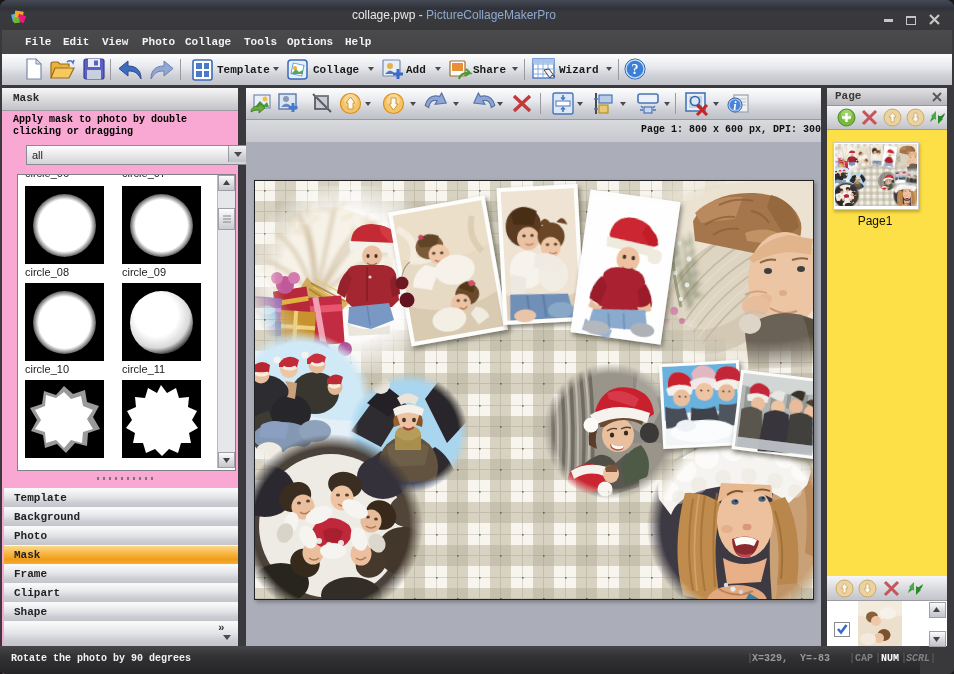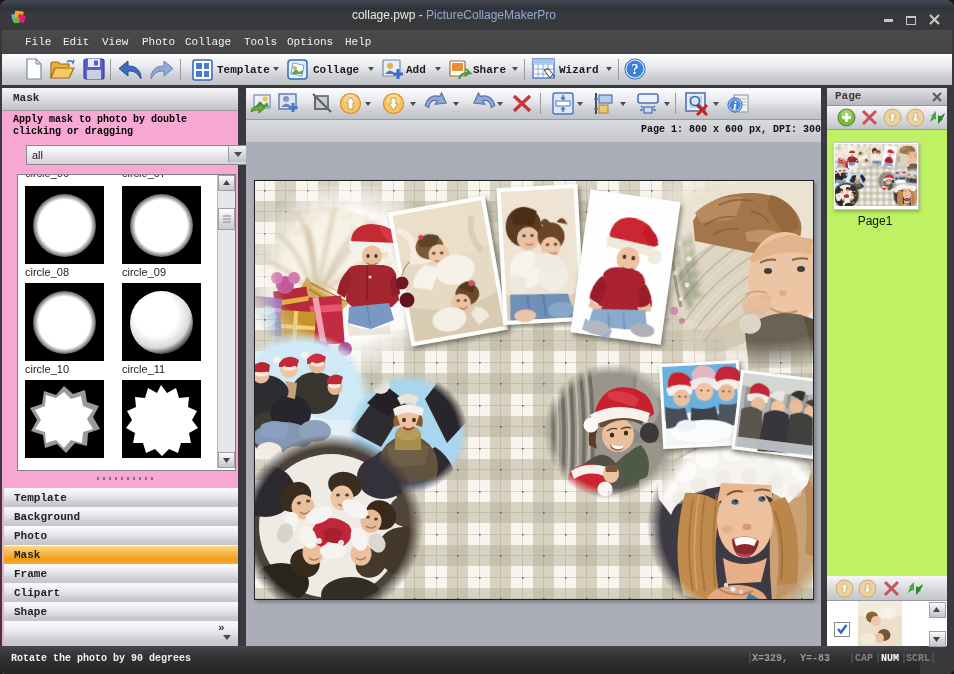--- a/index.html
+++ b/index.html
@@ -12,21 +12,21 @@
   #titlebar{position:absolute;left:0;top:0;width:954px;height:30px;
     background:linear-gradient(#454a55,#303239 28%,#393a3d 45%,#38383b);}
   #apicon{position:absolute;left:11px;top:10px;width:15px;height:15px;}
   #title{position:absolute;left:0;top:8px;width:908px;text-align:center;
     font-family:"Liberation Sans",sans-serif;font-size:12px;color:#e8e8ea;}
   #title .blue{color:#8fa8d0;}
   .wbtn{position:absolute;top:0;color:#c6c6ca;font-family:"Liberation Sans",sans-serif;}
   
   #menubar{position:absolute;left:2px;top:30px;width:950px;height:32px;
     background:linear-gradient(#4a4a4d,#434346);color:#f2f2f2;
-    font-size:11px;font-weight:normal;}
+    font-size:11px;font-weight:bold;}
   .mi{position:absolute;top:6px;}
   
   #toolbar{position:absolute;left:2px;top:54px;width:950px;height:31px;
     background:linear-gradient(#fdfdfe,#e9eaee 40%,#cfd1d7 70%,#c0c2c9);
     border-bottom:1px solid #86878c;}
   .tsep{position:absolute;top:5px;width:1px;height:21px;background:#9a9aa0;}
   .tlabel{position:absolute;top:10px;font-size:11px;font-weight:bold;color:#1a1a1a;}
   .tarrow{position:absolute;top:13px;width:0;height:0;border-left:3px solid transparent;
     border-right:3px solid transparent;border-top:4px solid #4a4a50;}
   
@@ -834,21 +834,21 @@
             <path d="M486 232 q10 -7 21 0 l4 38 -25 0z" fill="#5a564e"></path>
             <path d="M509 234 q11 -9 25 -2 l6 38 -33 2z" fill="#38363c"></path>
             <path d="M535 232 q11 -7 23 0 l4 36 -27 2z" fill="#42403e"></path>
             <path d="M484 260 h78 v10 h-78z" fill="#c4c9ce" opacity="0.9"></path>
           </g>
         </g>
       </svg>
     </div>
   </div>
 
-  <div id="rpanel" class="abs" style="left:827px;top:88px;width:120px;height:558px;background:#bef264;">
+  <div id="rpanel" class="abs" style="left:827px;top:88px;width:120px;height:558px;background:#fde047;">
     <div class="abs" style="left:0;top:0;width:120px;height:17px;
       background:linear-gradient(#e2e2e5,#b6b6bb);border-bottom:1px solid #96969c;">
       <span style="position:absolute;left:8px;top:2px;font-size:11px;font-weight:bold;color:#3a3a3a;">Page</span>
       <svg class="abs" style="left:105px;top:4px;" width="10" height="10">
           <path d="M1 1 L9 9 M9 1 L1 9" stroke="#55555a" stroke-width="1.8"></path>
         </svg>
     </div>
     <div class="abs" style="left:0;top:18px;width:120px;height:23px;
       background:linear-gradient(#f6f6f8,#d8d9dd 55%,#c3c4ca);border-bottom:1px solid #9a9aa0;">
       <svg class="abs" style="left:10px;top:2px;" width="19" height="19" viewBox="0 0 19 19">
@@ -938,17 +938,17 @@
 
   <div id="statusbar">
     <span class="st" style="left:11px;color:#f0f0f0;">Rotate the photo by 90 degrees</span>
     <span class="st" style="left:747px;color:#55555a;">|</span>
     <span class="st" style="left:752px;color:#9a9a9e;">X=329,&nbsp;&nbsp;Y=-83</span>
     <span class="st" style="left:849px;color:#55555a;">|</span>
     <span class="st" style="left:855px;color:#808085;">CAP</span>
     <span class="st" style="left:875px;color:#55555a;">|</span>
     <span class="st" style="left:881px;color:#ffffff;">NUM</span>
     <span class="st" style="left:901px;color:#55555a;">|</span>
-    <span class="st" style="left:906px;color:#808085;">SCRL</span>
+    <span class="st" style="left:906px;color:#808085;font-style:italic;">SCRL</span>
     <span class="st" style="left:930px;color:#55555a;">|</span>
 
   </div>
 </div>
 
 </body></html>

